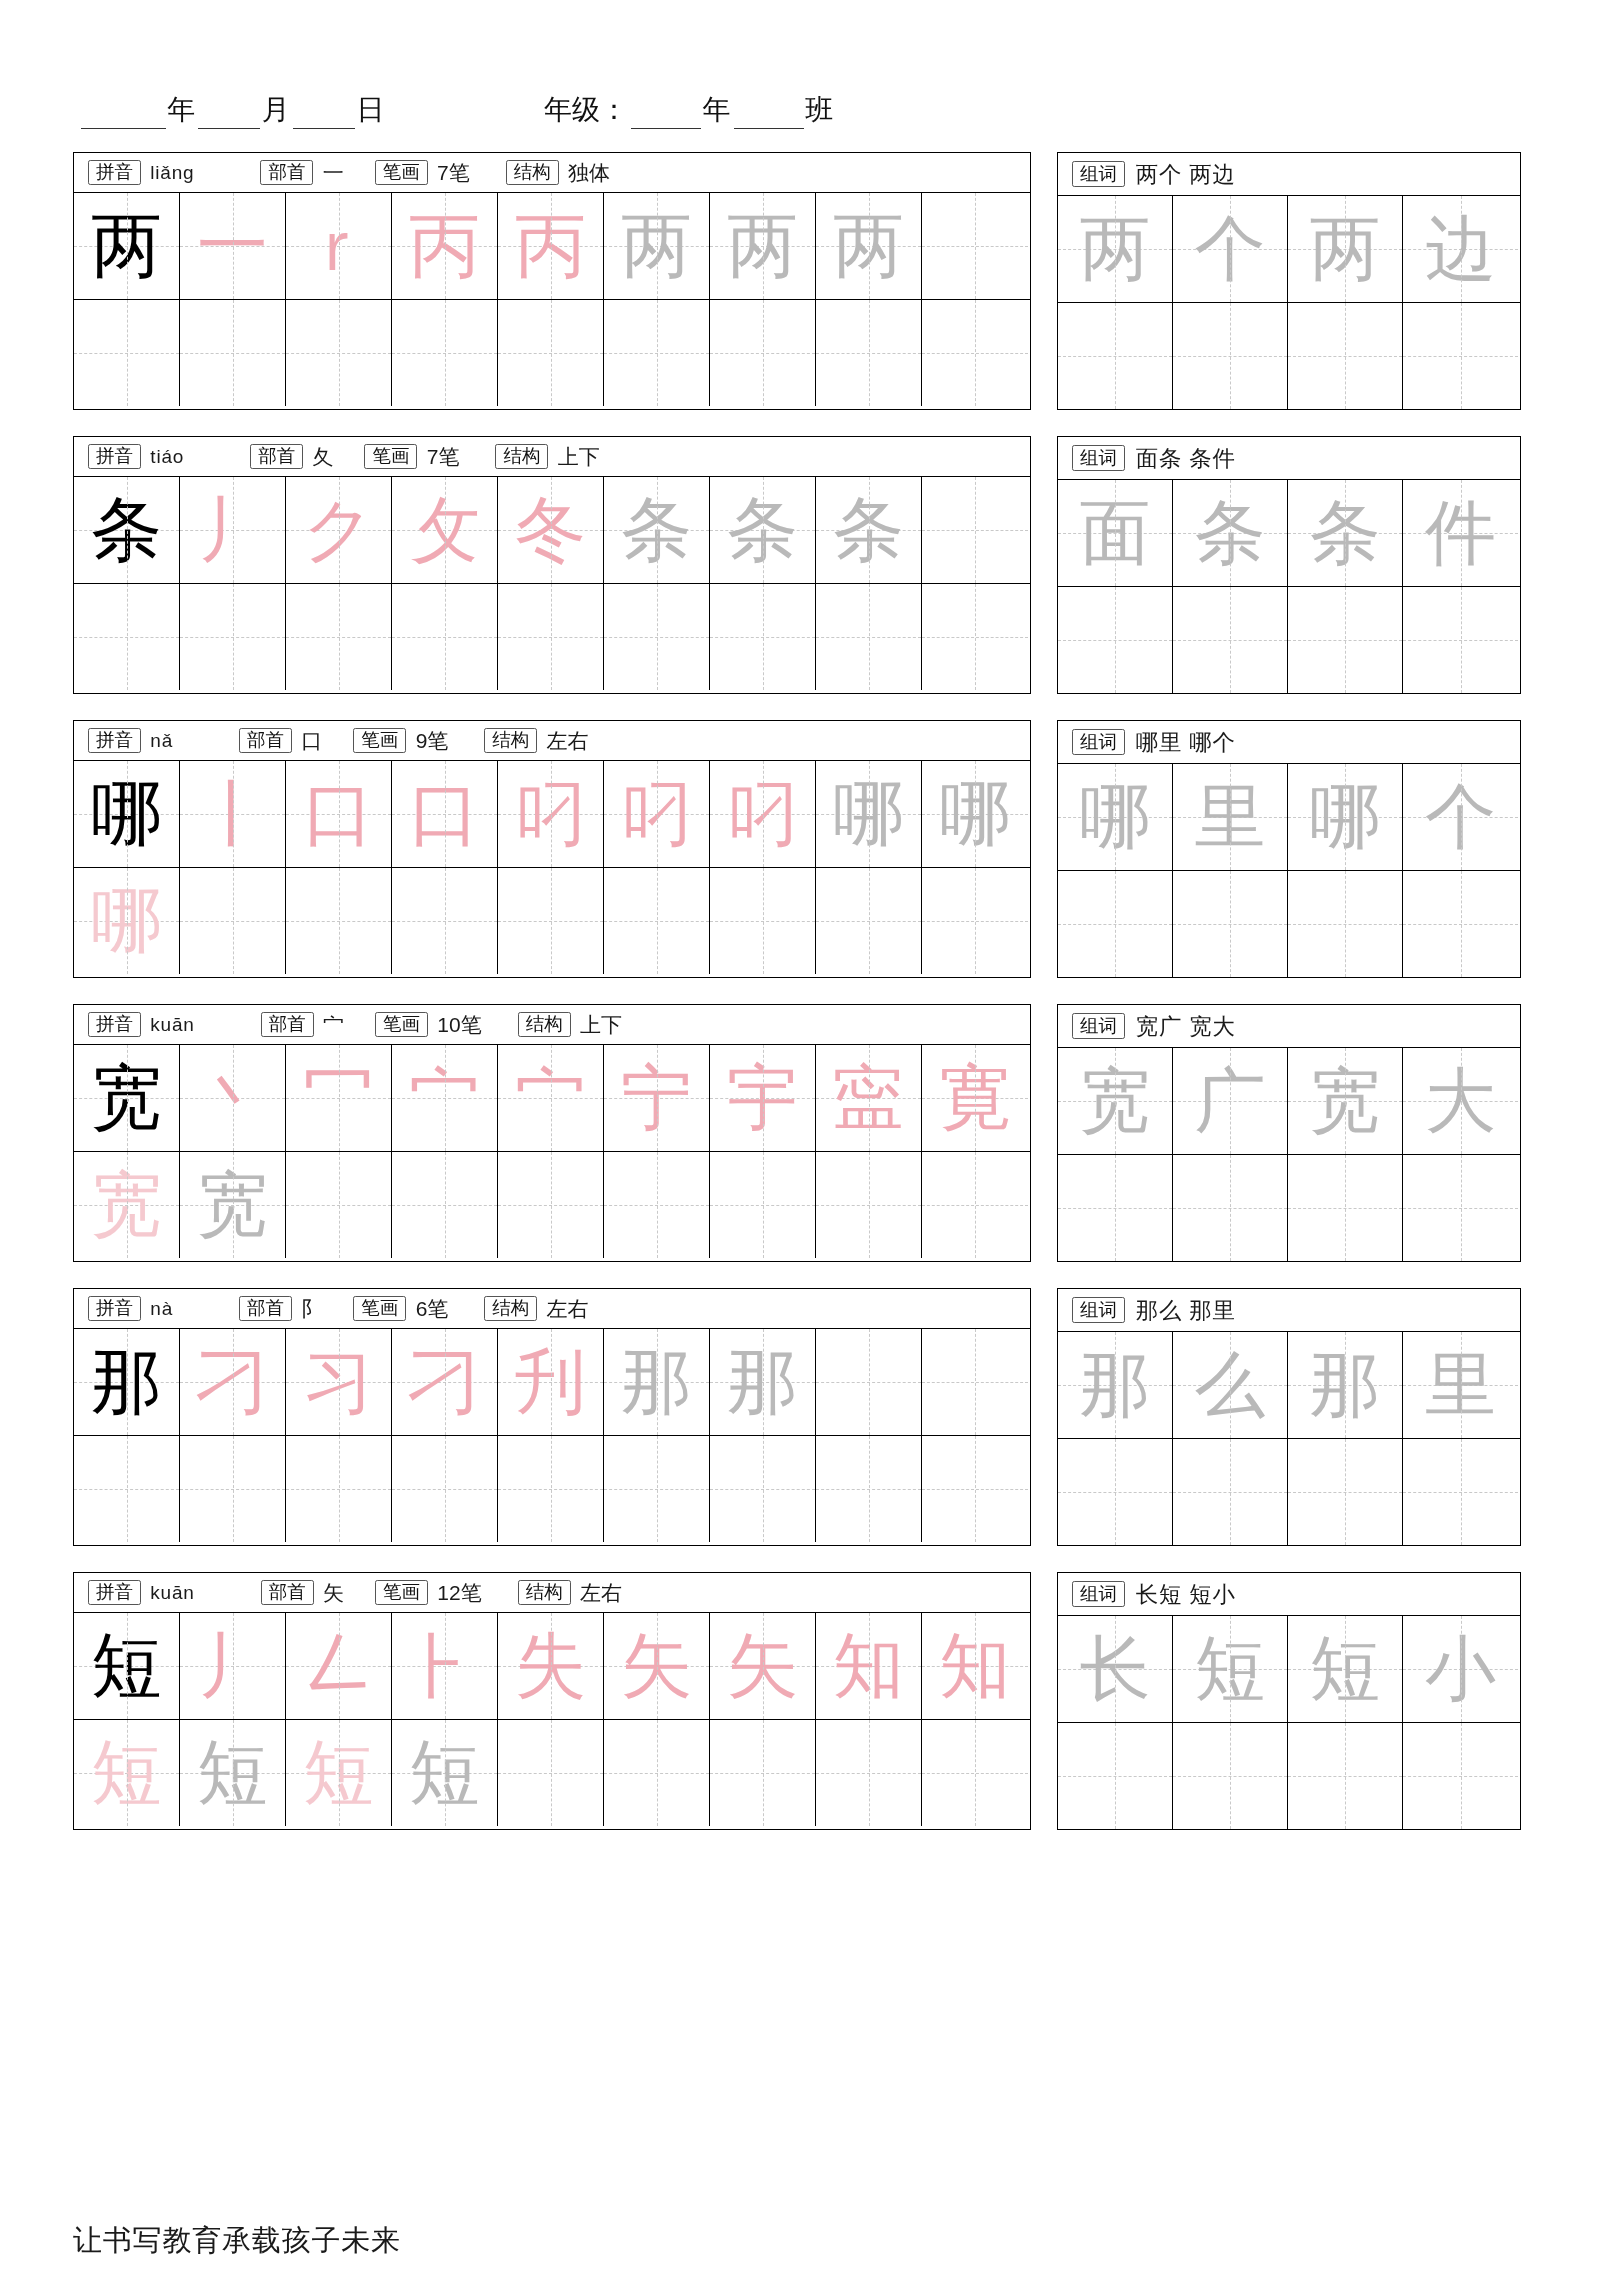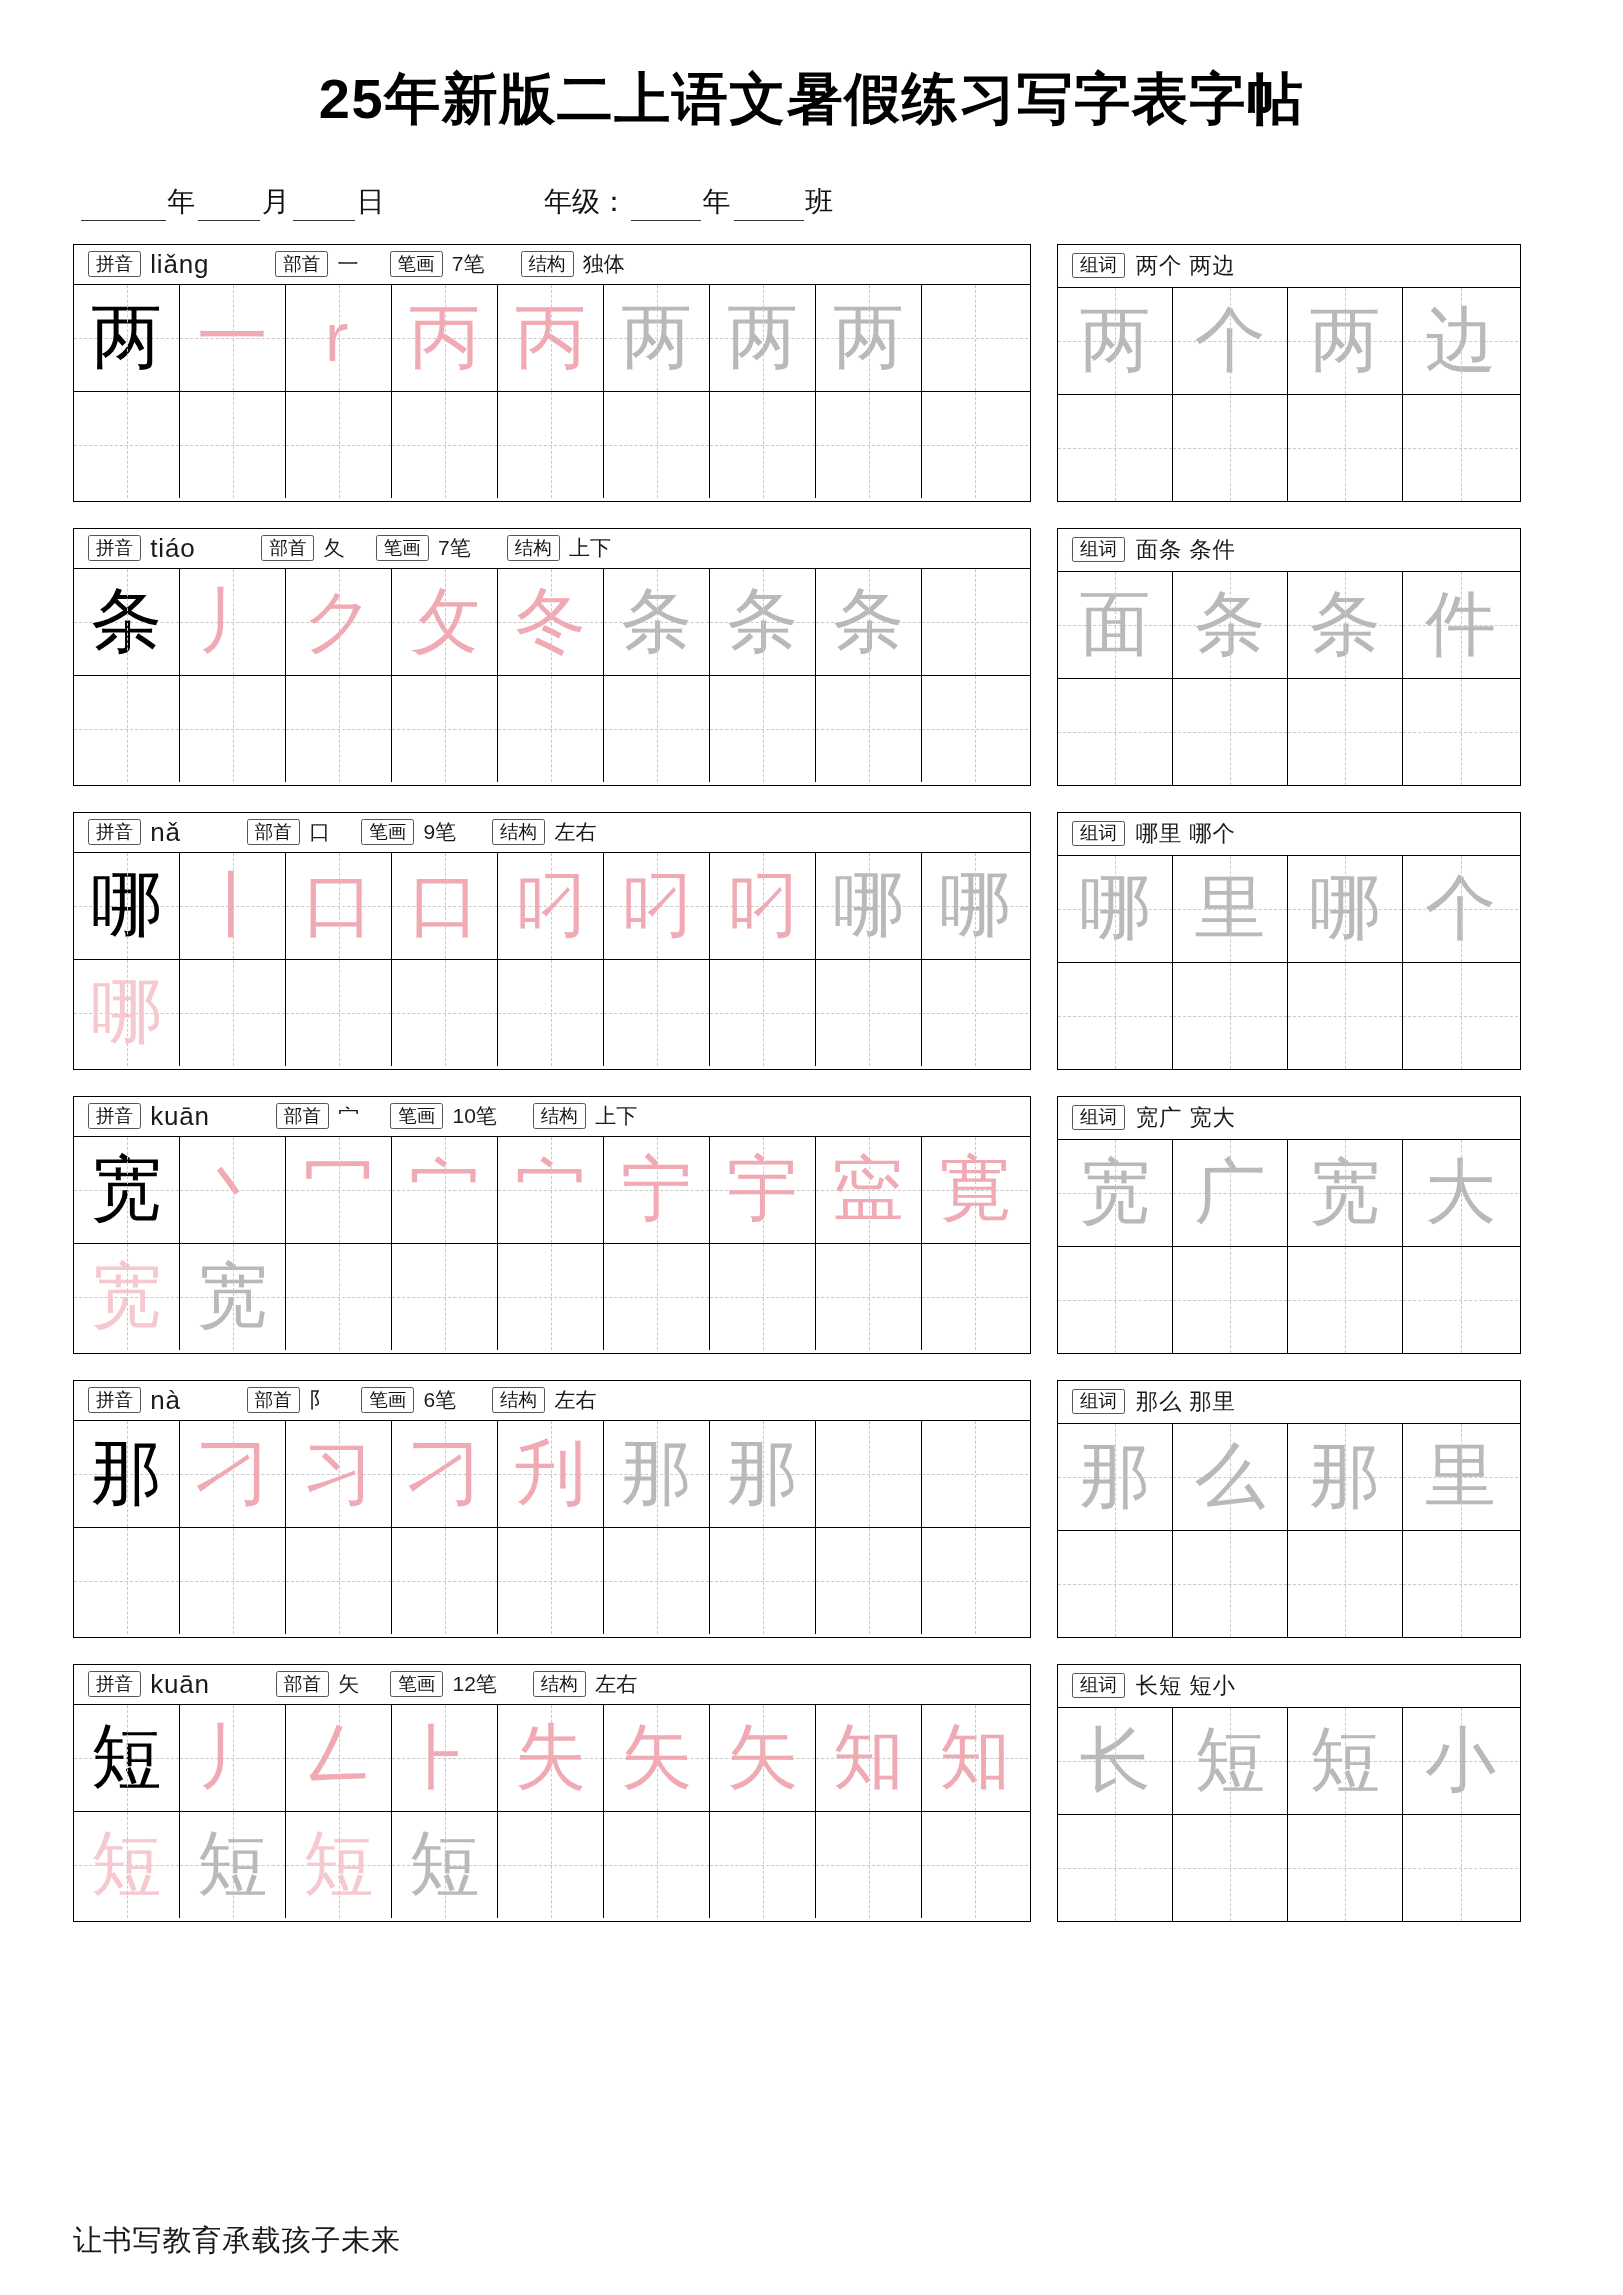--- a/index.html
+++ b/index.html
@@ -85,21 +85,21 @@
     color: #111;
     line-height: 1;
     white-space: nowrap;
   }
   .meta-val {
     margin-left: 9.3px;
     font-size: 23px;
     white-space: nowrap;
   }
   .pinyin {
-    font-size: 26px;
+    font-size: 19px;
     letter-spacing: 0.8px;
   }
   .gap-a { margin-left: 66px; }
   .gap-b { margin-left: 31px; }
   .gap-c { margin-left: 36px; }
   .meta-val.small { font-size: 21px; }
 
   
   .grid-row {
     display: flex;
@@ -201,21 +201,20 @@
     font-size: 29px;
     letter-spacing: 0.8px;
   }
   .footer-flexline { display:flex; align-items:flex-end; }
 </style>
 </head>
 <body>
 
 <div class="page">
 
-  <div class="title">25年新版二上语文暑假练习写字表字帖</div>
 
   <div class="info-row">
     <div class="date-group">
       <span class="ul-s w110">&nbsp;</span>
       <span class="lbl">年</span>
       <span class="ul-s w80">&nbsp;</span>
       <span class="lbl">月</span>
       <span class="ul-s w80">&nbsp;</span>
       <span class="lbl">日</span>
     </div>

